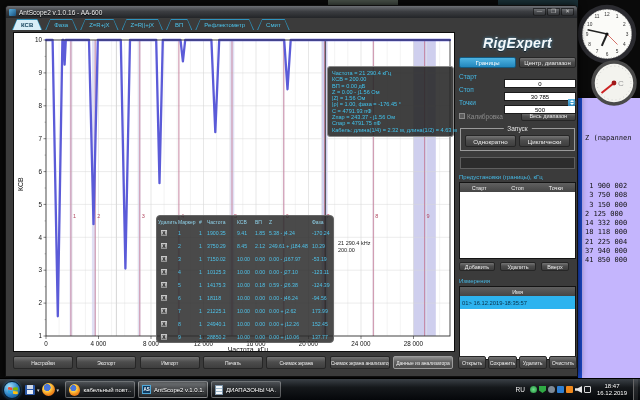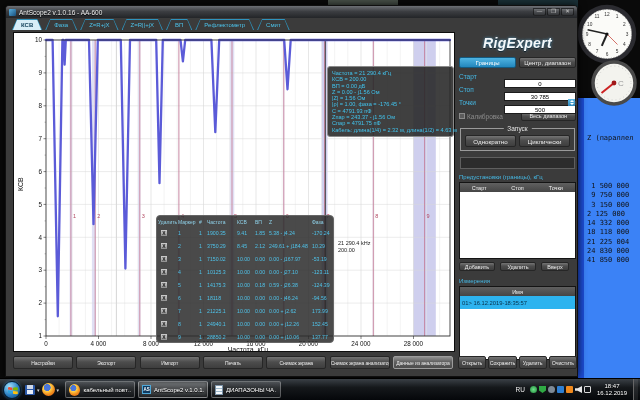--- a/index.html
+++ b/index.html
@@ -5,21 +5,21 @@
   html,body{margin:0;padding:0;width:640px;height:400px;overflow:hidden;background:#060606;
     font-family:"Liberation Sans",sans-serif;}
   *{box-sizing:border-box;}
   #screen{position:relative;width:640px;height:400px;background:#0a0a0a;}
   .abs{position:absolute;}
   
   .blob1{left:328px;top:0;width:70px;height:12px;background:#6b7a6d;opacity:.65;}
   .blob2{left:498px;top:0;width:80px;height:13px;background:#1e3a42;opacity:.85;}
 
   
-  .notepad{left:578px;top:98px;width:62px;height:280px;background:#3b82f6;border-left:6px solid #1d4ed8;
+  .notepad{left:578px;top:98px;width:62px;height:280px;background:#c4b5fd;border-left:4px solid #1d4ed8;
     overflow:hidden;box-shadow:-2px 0 4px rgba(0,0,0,.6);}
   .np-text{padding:36px 0 0 3px;color:#111;font-family:"DejaVu Sans Mono",monospace;}
   .np-h{font-size:7px;white-space:nowrap;}
   .np-l{font-size:7px;line-height:9.3px;white-space:pre;}
 
   
   .gadget{pointer-events:none;}
 
   
   .win{left:5px;top:5px;width:573px;height:372px;background:#3b3b3b;border:1px solid #101010;
@@ -144,28 +144,28 @@
 <body>
 
 <div id="screen">
   <div class="abs blob1"></div>
   <div class="abs blob2"></div>
 
   <div class="abs notepad">
     <div class="np-text" id="np-text">
         <div class="np-h">Z (параллел</div>
         <div style="height: 40px;"></div>
-        <div class="np-l"> 1 500 000</div>
-        <div class="np-l"> 9 750 000</div>
+        <div class="np-l"> 1 900 002</div>
+        <div class="np-l"> 3 750 008</div>
         <div class="np-l"> 3 150 000</div>
         <div class="np-l">2 125 000</div>
         <div class="np-l">14 332 000</div>
         <div class="np-l">18 118 000</div>
         <div class="np-l">21 225 004</div>
-        <div class="np-l">24 830 000</div>
+        <div class="np-l">37 940 000</div>
         <div class="np-l">41 850 000</div>
       </div>
   </div>
 
   <svg class="abs gadget" style="left:577px;top:4px" width="60" height="60" id="clock-svg">
       <circle cx="30" cy="30" r="27" fill="#fbfbf8" stroke="#2b2b30" stroke-width="4.5"></circle>
       <circle cx="30" cy="30" r="24.5" fill="none" stroke="#777" stroke-width="1" stroke-dasharray="0.7 1.87"></circle>
       <text x="40.0" y="14.4" font-size="4.8" text-anchor="middle" fill="#333">1</text>
       <text x="47.3" y="21.7" font-size="4.8" text-anchor="middle" fill="#333">2</text>
       <text x="50.0" y="31.7" font-size="4.8" text-anchor="middle" fill="#333">3</text>

